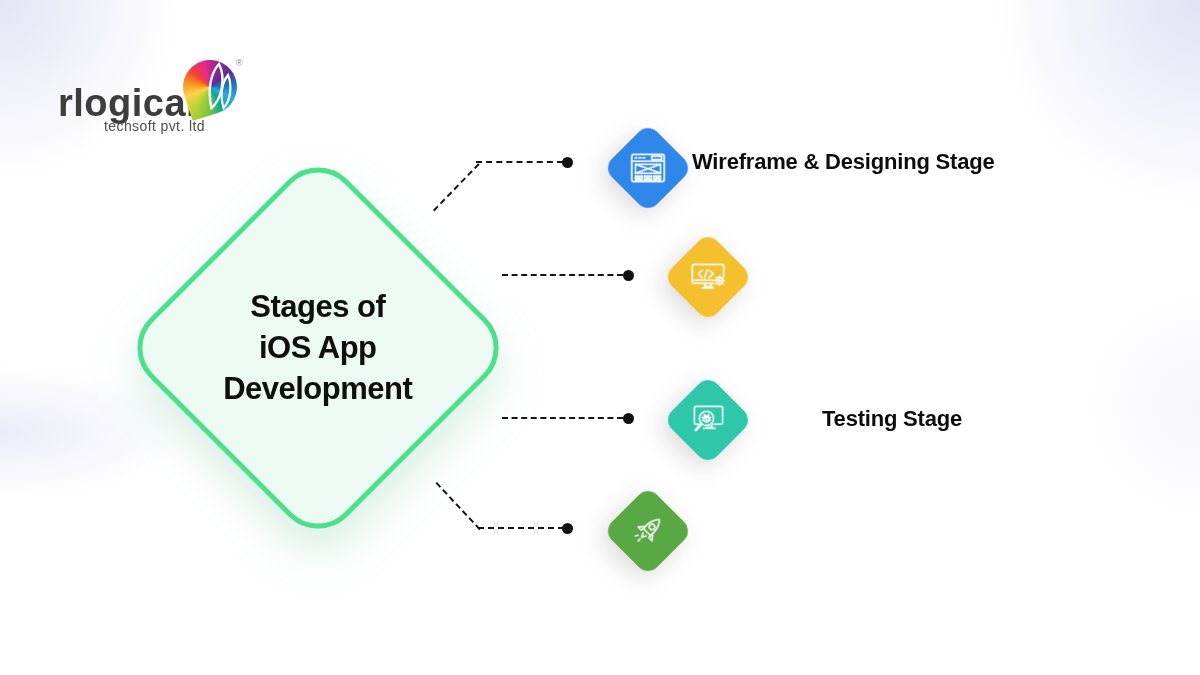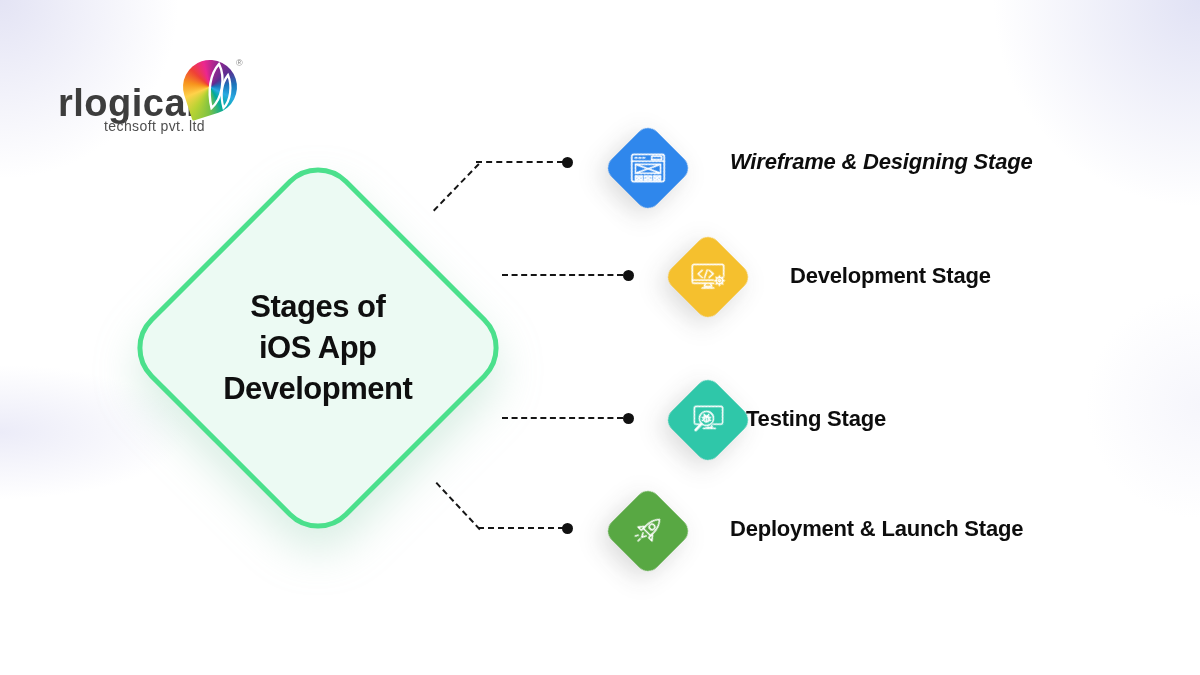--- a/index.html
+++ b/index.html
@@ -134,21 +134,21 @@
           <line x1="16.5" y1="29.6" x2="10" y2="33.6"></line>
         <rect x="18.75" y="29.6" width="6.5" height="4"></rect>
         <line x1="18.75" y1="29.6" x2="25.25" y2="33.6"></line>
           <line x1="25.25" y1="29.6" x2="18.75" y2="33.6"></line>
         <rect x="27.5" y="29.6" width="6.5" height="4"></rect>
         <line x1="27.5" y1="29.6" x2="34" y2="33.6"></line>
           <line x1="34" y1="29.6" x2="27.5" y2="33.6"></line>
       </g>
     </svg>
   </div>
-  <div class="stage-label" style="left:730px;top:149px;font-style:italic;">Wireframe &amp; Designing Stage</div>
+  <div class="stage-label" style="left:692px;top:149px;">Wireframe &amp; Designing Stage</div>
 
   <div class="stage-icon" style="left: 676px; top: 245px; background: rgb(245, 192, 46); color: rgb(245, 192, 46);">
     <svg viewBox="0 0 44 44" width="46" height="46">
       <g class="glyph">
         <rect x="7" y="10" width="30" height="18" rx="1.5"></rect>
         <line x1="7" y1="25" x2="37" y2="25"></line>
         <path d="M19.5,28 L18.5,31 L25.5,31 L24.5,28"></path>
         <line x1="16.5" y1="32.5" x2="27.5" y2="32.5"></line>
         <path d="M16.5,15.5 L12.5,19 L16.5,22.5"></path>
         <path d="M23,15.5 L27,19 L23,22.5"></path>
@@ -162,21 +162,20 @@
         <line x1="35.3" y1="27.8" x2="36.3" y2="28.8"></line>
         <line x1="33" y1="28.7" x2="33" y2="30.1"></line>
         <line x1="30.7" y1="27.8" x2="29.7" y2="28.8"></line>
         <line x1="29.8" y1="25.5" x2="28.4" y2="25.5"></line>
         <line x1="30.7" y1="23.2" x2="29.7" y2="22.2"></line>
         <line x1="33" y1="22.3" x2="33" y2="20.9"></line>
         <line x1="35.3" y1="23.2" x2="36.3" y2="22.2"></line>
       </g>
     </svg>
   </div>
-  <div class="stage-label" style="left:790px;top:263px;">Development Stage</div>
 
   <div class="stage-icon" style="left: 676px; top: 388px; background: rgb(47, 199, 169); color: rgb(47, 199, 169);">
     <svg viewBox="0 0 44 44" width="46" height="46">
       <g class="glyph">
         <rect x="9" y="9" width="27" height="17" rx="1.5"></rect>
         <path d="M21.5,26 L20.5,29 L26,29 L25,26"></path>
         <line x1="17.5" y1="30" x2="29" y2="30"></line>
       </g>
       <circle cx="20.5" cy="20.5" r="8.2" fill="currentColor"></circle>
       <g class="glyph">
@@ -189,30 +188,29 @@
         <line x1="20.5" y1="18.1" x2="20.5" y2="23.9"></line>
         <line x1="19.3" y1="18.1" x2="18.2" y2="16.7"></line>
         <line x1="21.7" y1="18.1" x2="22.8" y2="16.7"></line>
         <line x1="18.2" y1="20.2" x2="16.5" y2="19.6"></line>
         <line x1="18.2" y1="21.9" x2="16.5" y2="22.4"></line>
         <line x1="22.8" y1="20.2" x2="24.5" y2="19.6"></line>
         <line x1="22.8" y1="21.9" x2="24.5" y2="22.4"></line>
       </g>
     </svg>
   </div>
-  <div class="stage-label" style="left:746px;top:406px;text-align:right;">Testing Stage</div>
+  <div class="stage-label" style="left:822px;top:406px;text-align:right;">Testing Stage</div>
 
   <div class="stage-icon" style="left: 616px; top: 499px; background: rgb(88, 168, 67); color: rgb(88, 168, 67);">
     <svg viewBox="0 0 44 44" width="46" height="46">
       <g class="glyph" transform="rotate(45 22 22)">
         <path d="M22,6.5 C25.5,10 27,15.5 27,20.5 L27,23.5 L17,23.5 L17,20.5 C17,15.5 18.5,10 22,6.5 Z"></path>
         <circle cx="22" cy="16.5" r="2.7"></circle>
         <path d="M17,20.7 L12.6,26 L17,26 Z"></path>
         <path d="M27,20.7 L31.4,26 L27,26 Z"></path>
         <path d="M19.8,26.5 L22,30.5 L24.2,26.5"></path>
         <line x1="22" y1="32.5" x2="22" y2="35.5"></line>
         <line x1="18.2" y1="31.5" x2="16.8" y2="34"></line>
       </g>
     </svg>
   </div>
-  <div class="stage-label" style="left:730px;top:516px;">Deployment &amp; Launch Stage</div>
 
 </div>
 
 </body></html>

